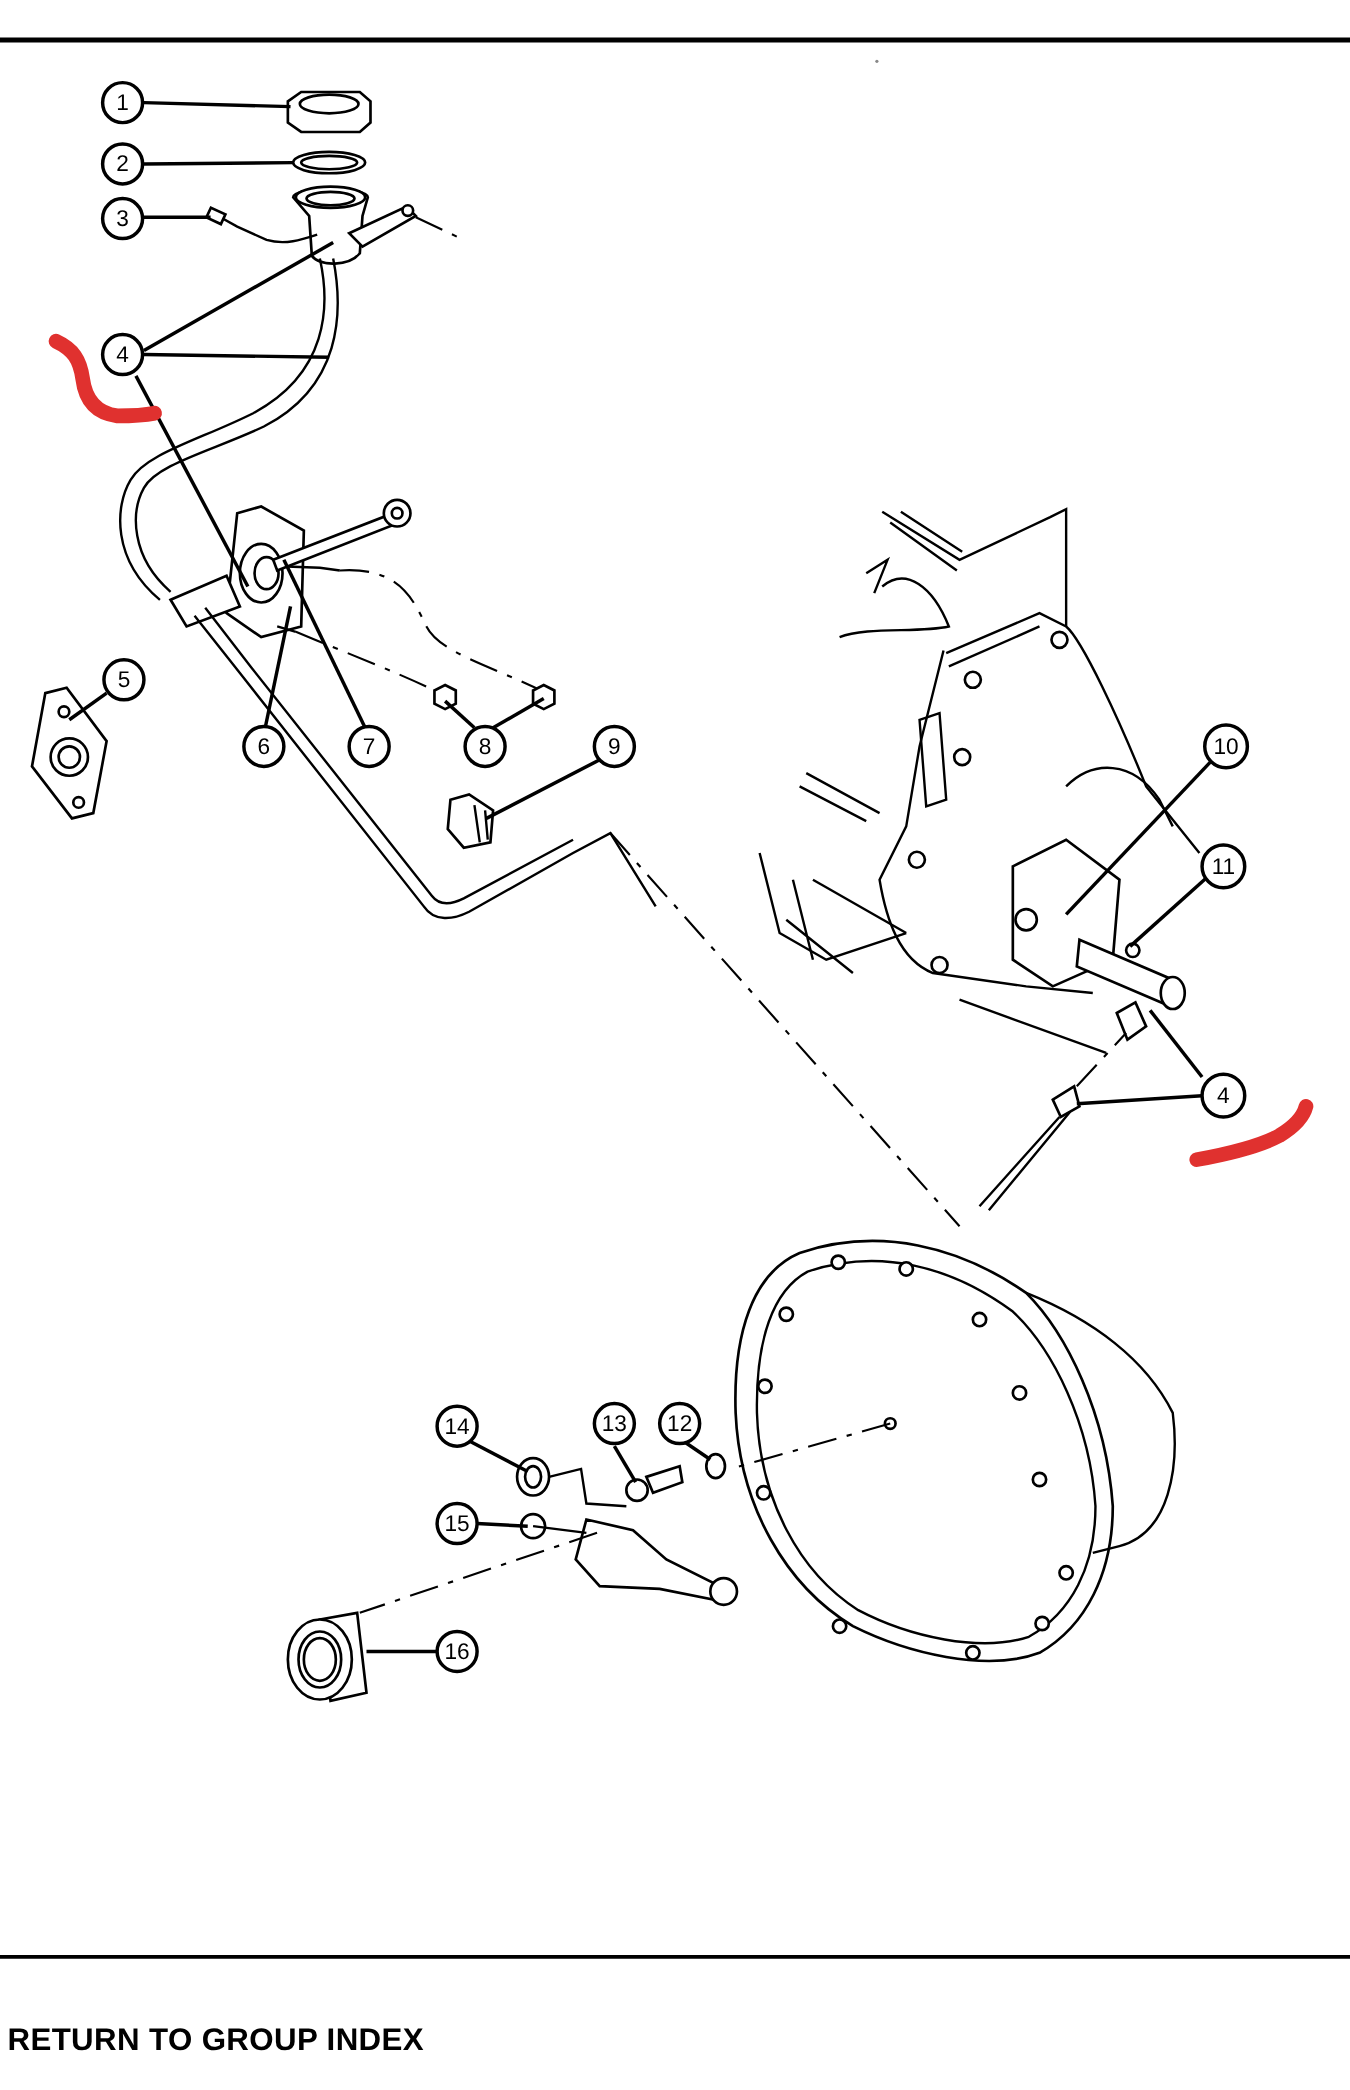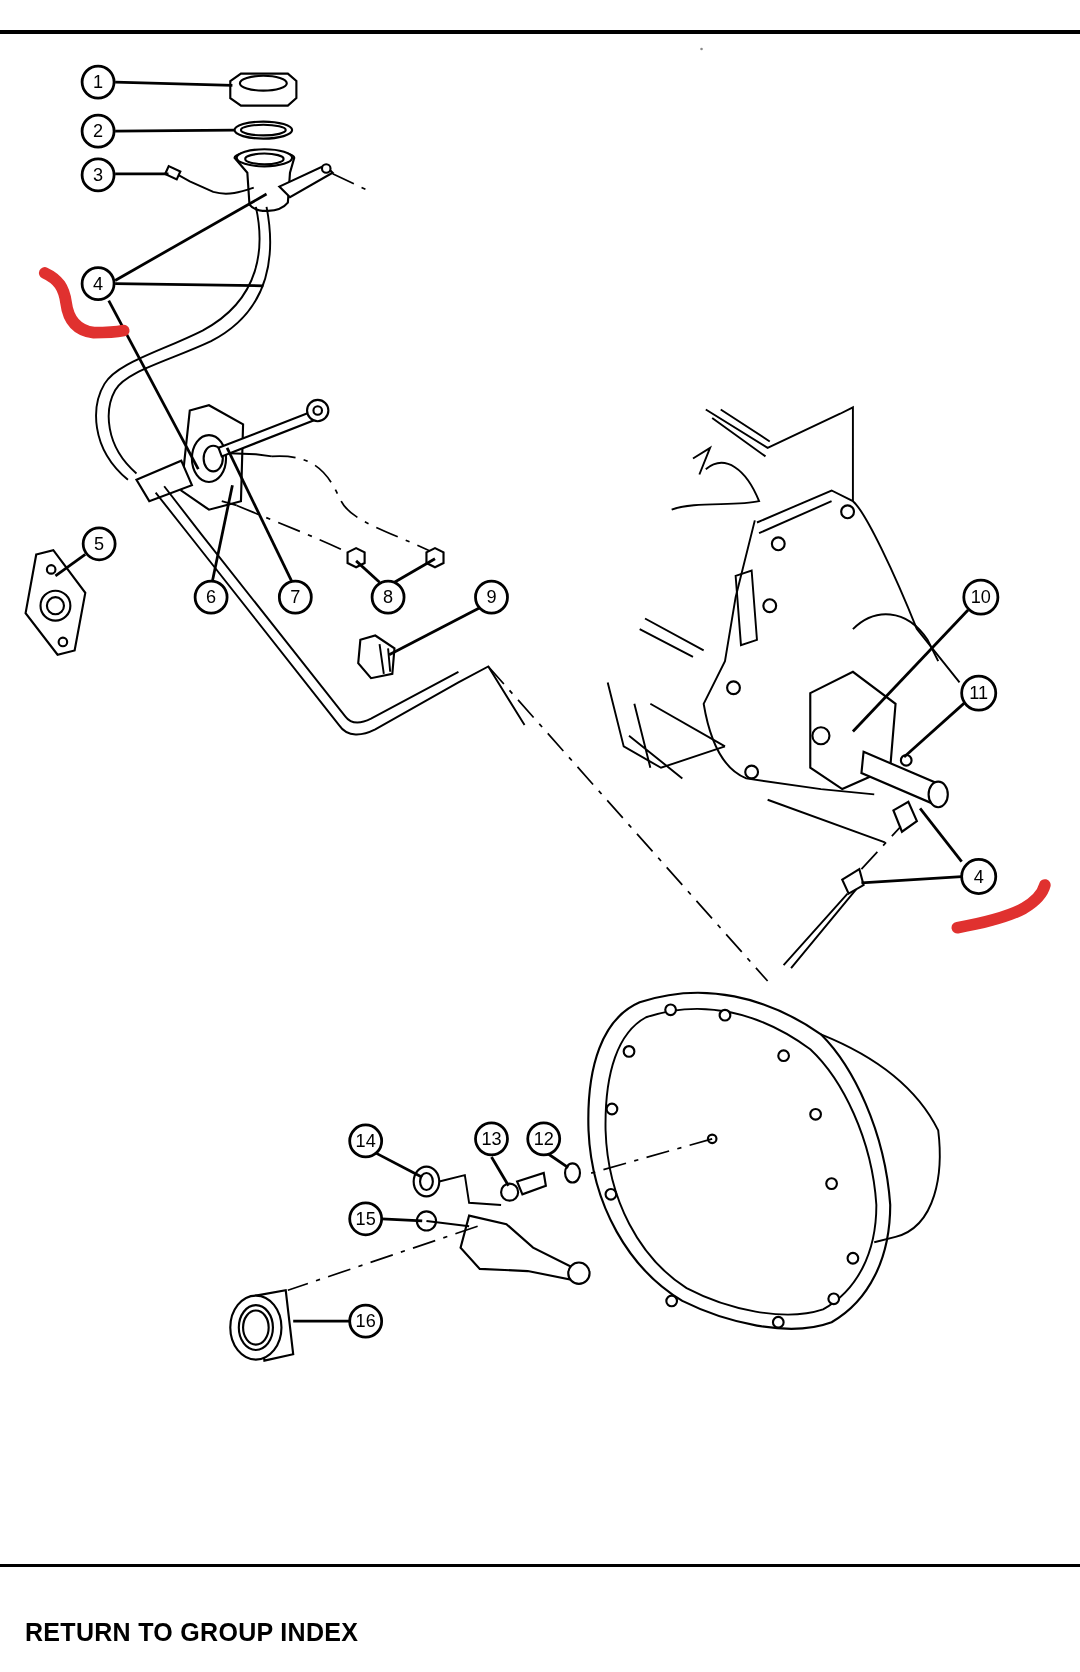--- a/index.html
+++ b/index.html
@@ -7,21 +7,21 @@
          font-family: "Liberation Sans", sans-serif; }
   .rule { position: absolute; left: 0; width: 1080px; height: 4px; background: #000; }
   #diagram { position: absolute; left: 0; top: 0; width: 1080px; height: 1672px; }
   .callout circle { fill: #fff; stroke: #000; stroke-width: 2.6; }
   .callout text { font-family: "Liberation Sans", sans-serif; font-size: 17px; fill: #000; text-anchor: middle; dominant-baseline: central; }
   .leader { stroke: #000; stroke-width: 2.6; fill: none; }
   .part { stroke: #000; stroke-width: 2; fill: #fff; }
   .line { stroke: #000; stroke-width: 1.8; fill: none; }
   .dash { stroke: #000; stroke-width: 1.6; fill: none; stroke-dasharray: 22 8 4 8; }
   .marker { stroke-width: 11; fill: none; stroke-linecap: round; stroke-linejoin: round; }
-  .footer-link { position: absolute; left: 6px; top: 1618px; font-size: 25px; font-weight: bold; color: #000; text-decoration: none; letter-spacing: 0.3px; margin-left: 19px; }
+  .footer-link { position: absolute; left: 6px; top: 1618px; font-size: 25px; font-weight: bold; color: #000; text-decoration: none; letter-spacing: 0.3px; }
 </style>
 </head>
 <body>
 
 <div class="rule" style="top:30px;"></div>
 
 <svg id="diagram" viewBox="0 0 1013 1568" width="1080" height="1672" preserveAspectRatio="none">
 
   <g>
     <path class="part" d="M216,76 L226,69 L270,69 L278,76 L278,92 L270,99 L226,99 L216,92 Z"></path>

